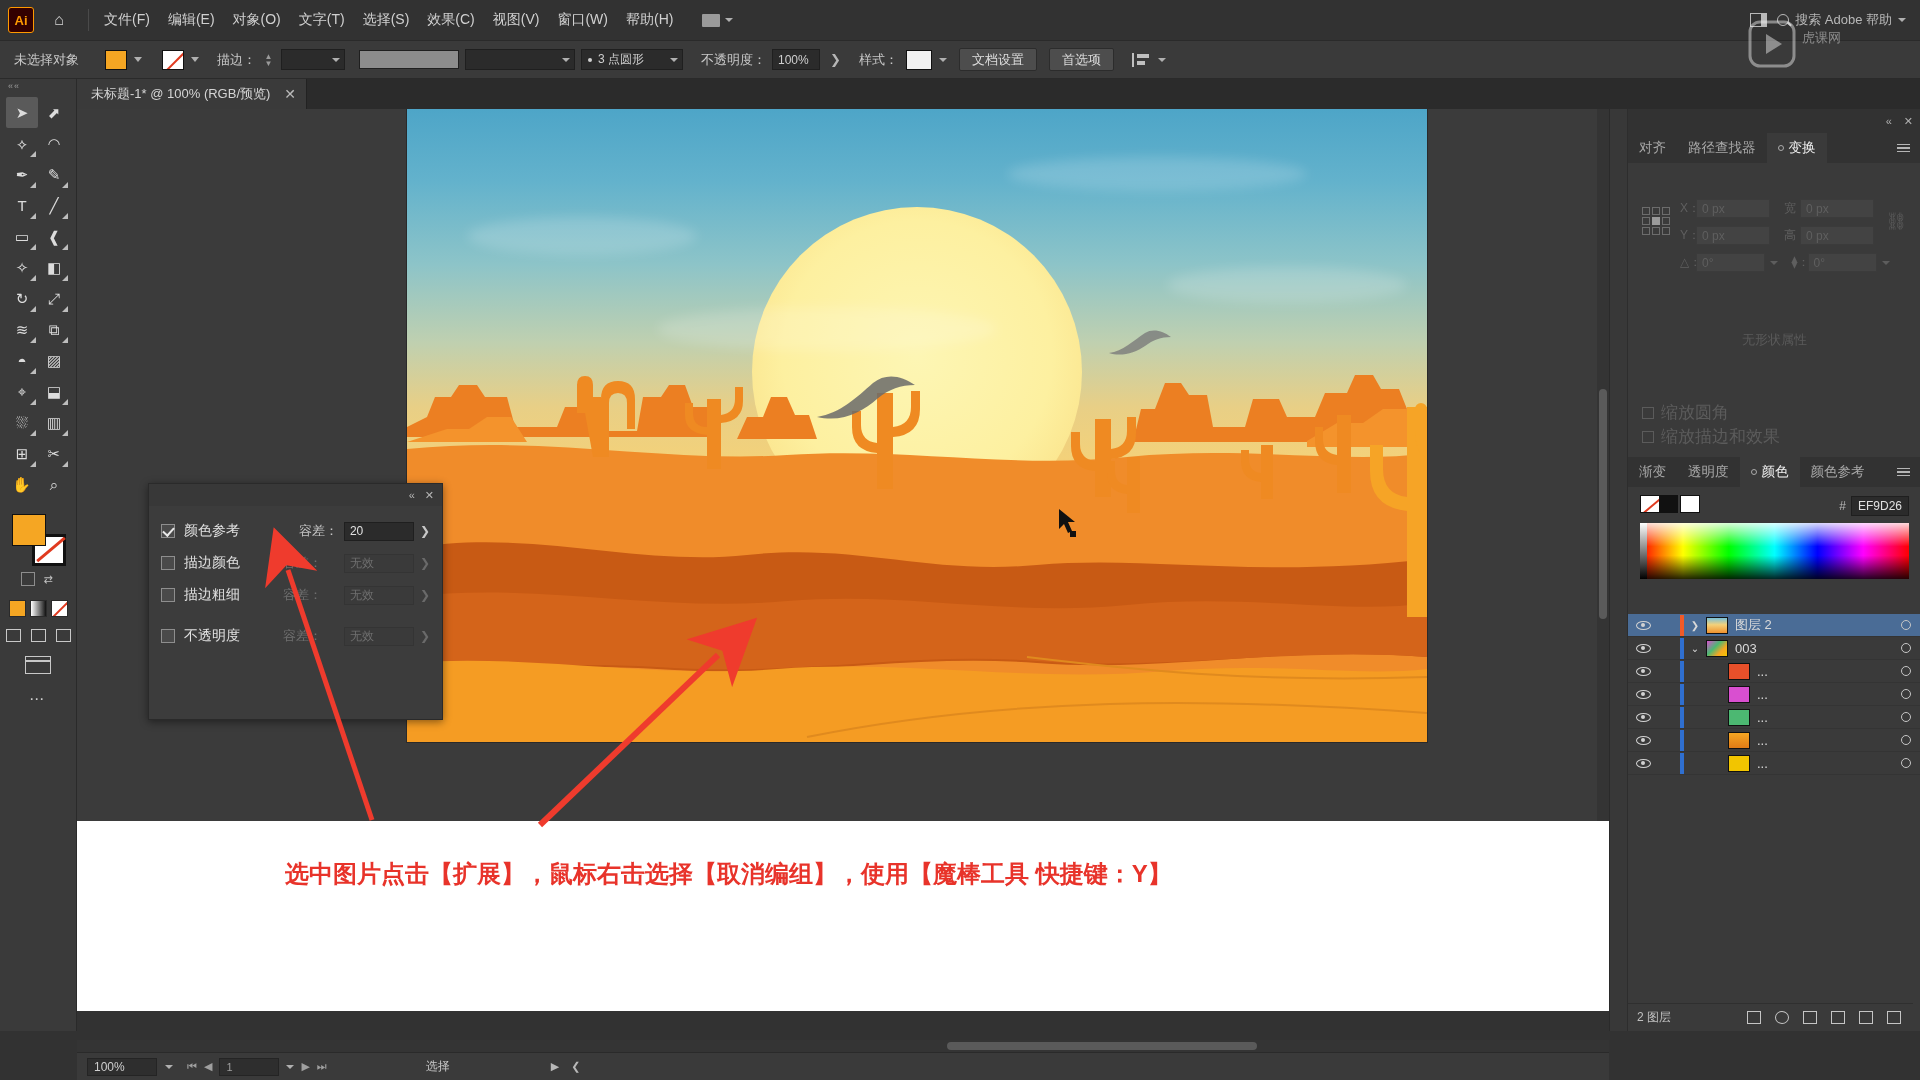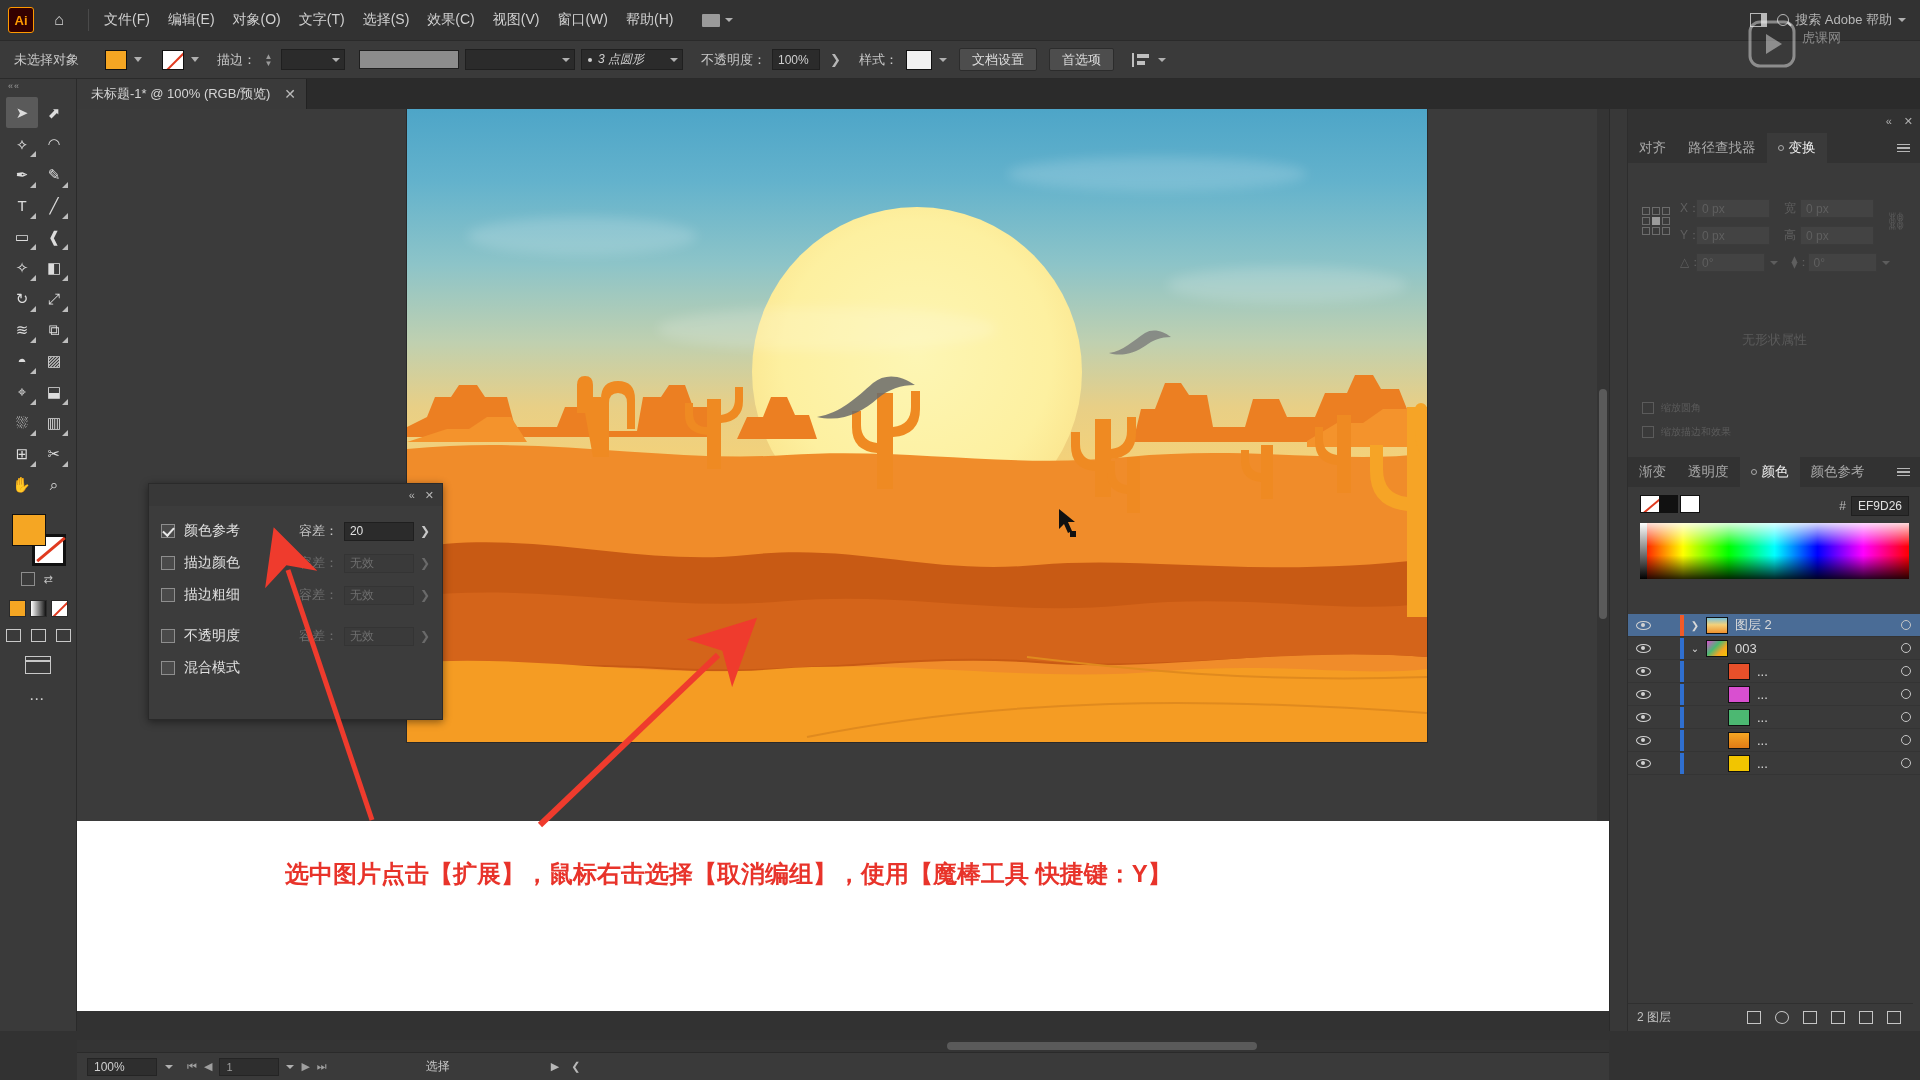--- a/index.html
+++ b/index.html
@@ -55,21 +55,21 @@
   .spin { width:13px;height:20px;margin-left:6px;display:flex;flex-direction:column;justify-content:center;align-items:center;color:#9a9a9a;font-size:8px;line-height:7px;}
   .field {
     height:21px;background:#2b2b2b;border:1px solid #1f1f1f;margin-left:6px;
     display:flex;align-items:center;padding:0 5px;color:#cfcfcf;font-size:12px;
   }
   .f-w60 { width:64px; }
   .f-w110 { width:110px; }
   .f-w48 { width:48px; }
   .sel-box {
     height:21px;background:#2b2b2b;border:1px solid #1f1f1f;margin-left:6px;
-    display:flex;align-items:center;justify-content:space-between;padding:0 4px 0 6px;color:#cfcfcf;font-size:12px;font-style:italic;
+    display:flex;align-items:center;justify-content:space-between;padding:0 4px 0 6px;color:#cfcfcf;font-size:12px;
   }
   .grey-bar { width:100px;height:19px;background:#8c8c8c;margin-left:14px;border:1px solid #1f1f1f;}
   .brush-sel { width:102px; }
   .dotmark { width:4px;height:4px;border-radius:50%;background:#d0d0d0;margin-right:6px;}
   .btn3d {
     height:23px; background:#4d4d4d; border:1px solid #2c2c2c; color:#ddd;
     display:flex;align-items:center;padding:0 12px;margin-left:12px;font-size:13px;border-radius:2px;
   }
   .style-sw { width:26px;height:20px;background:#f2f2f2;border:1px solid #111;margin-left:8px; }
   .align-ic { width:18px;height:14px;margin-left:18px;position:relative;border-left:2px solid #c0c0c0;}
@@ -150,21 +150,21 @@
   .mw-menu i { display:block;width:13px;height:1.5px;background:#c5c5c5; }
   .mw-body { padding:9px 12px 0 12px; }
   .mw-row { display:flex;align-items:center;height:32px; }
   .chk { width:14px;height:14px;border:1px solid #8e8e8e;background:#4a4a4a;margin-right:9px;position:relative;flex:none;}
   .chk.on:after{content:"";position:absolute;left:3px;top:0px;width:5px;height:9px;border:solid #e8e8e8;border-width:0 2px 2px 0;transform:rotate(42deg);}
   .mw-lab { font-size:14px;color:#e0e0e0; }
   .mw-right { margin-left:auto;display:flex;align-items:center;gap:6px; }
   .tol-lab { font-size:13px;color:#c6c6c6; }
   .tol-lab.dim { color:#6f6f6f; }
   .tol-in { width:70px;height:19px;background:#2b2b2b;border:1px solid #1f1f1f;color:#e0e0e0;font-size:12px;display:flex;align-items:center;padding-left:5px;}
-  .tol-in.dim { background:#3a3a3a;border-color:#343434;color:#6f6f6f; }
+  .tol-in.dim { background:#3a3a3a;border-color:#343434;color:#6f6f6f;margin-left:16px; }
   .tol-ar { color:#c8c8c8;font-size:12px; }
   .tol-ar.dim { color:#6a6a6a; }
   .mw-gap { height:9px; }
 
   
   .dock { position:absolute;right:0;top:109px;width:311px;height:922px;background:#3a3a3a;border-left:1px solid #2a2a2a;}
   .dock-collapse { position:absolute;left:0;top:0;width:18px;height:922px;background:#383838;border-right:1px solid #2d2d2d;}
   .pnl { position:absolute;left:18px;width:293px;background:#3a3a3a; }
   .pnl-head { height:24px;background:#323232;display:flex;align-items:center;justify-content:flex-end;gap:12px;padding-right:8px;color:#b0b0b0;font-size:11px;}
   .tabs { height:30px;background:#323232;display:flex;align-items:stretch;}
@@ -179,21 +179,21 @@
   .xf-ref { position:absolute;left:14px;top:44px;width:28px;height:28px;display:grid;grid-template-columns:repeat(3,1fr);grid-template-rows:repeat(3,1fr);gap:2px;}
   .xf-ref span{ border:1px solid #6c6c6c; }
   .xf-ref span.c{ background:#9a9a9a;border-color:#9a9a9a;}
   .xf-grid { position:absolute;left:52px;top:36px;width:210px; }
   .xf-line { display:flex;align-items:center;margin-bottom:8px; }
   .xf-l { width:16px;color:#5f5f5f;font-size:12px; }
   .xf-f { width:74px;height:19px;background:#434343;border:1px solid #3b3b3b;color:#5f5f5f;font-size:12px;display:flex;align-items:center;padding-left:5px;}
   .xf-gap { width:14px; }
   .xf-lock { position:absolute;right:14px;top:48px;color:#5d5d5d;font-size:17px; }
   .xf-noprop { position:absolute;left:0;right:0;top:168px;text-align:center;color:#5a5a5a;font-size:13px;}
-  .xf-chk { position:absolute;left:14px;display:flex;align-items:center;color:#5b5b5b;font-size:10px;justify-content:center;}
+  .xf-chk { position:absolute;left:14px;display:flex;align-items:center;color:#5b5b5b;font-size:17px;justify-content:center;}
   .xf-chk .b { width:12px;height:12px;border:1px solid #5b5b5b;margin-right:7px; }
 
   
   .cl-body { height:105px;position:relative;padding:8px 12px 0 12px; }
   .cl-sw { display:flex; }
   .cl-none { width:20px;height:18px;background:#fff;border:1px solid #111;position:relative;overflow:hidden;}
   .cl-none:after{content:"";position:absolute;left:-2px;top:8px;width:28px;height:1.6px;background:#e03a1f;transform:rotate(-40deg);}
   .cl-k { width:18px;height:18px;background:#111;border:1px solid #111;}
   .cl-w { width:20px;height:18px;background:#fff;border:1px solid #111;margin-left:2px;}
   .cl-hex { position:absolute;right:12px;top:9px;display:flex;align-items:center;gap:5px;color:#b9b9b9;font-size:12px;}
@@ -496,24 +496,20 @@
       <div class="mw-row">
         <span class="chk"></span>
         <span class="mw-lab">不透明度</span>
         <span class="mw-right">
           <span class="tol-lab dim">容差：</span>
           <span class="tol-in dim">无效</span>
           <span class="tol-ar dim">❯</span>
         </span>
       </div>
 
-      <div class="mw-row">
-        <span class="chk"></span>
-        <span class="mw-lab">混合模式</span>
-      </div>
     </div>
   </div>
 
   <div class="dock">
     <div class="dock-collapse"></div>
 
     <div class="pnl" style="top:0;height:348px;">
       <div class="pnl-head">
         <span>«</span>
         <span>✕</span>

